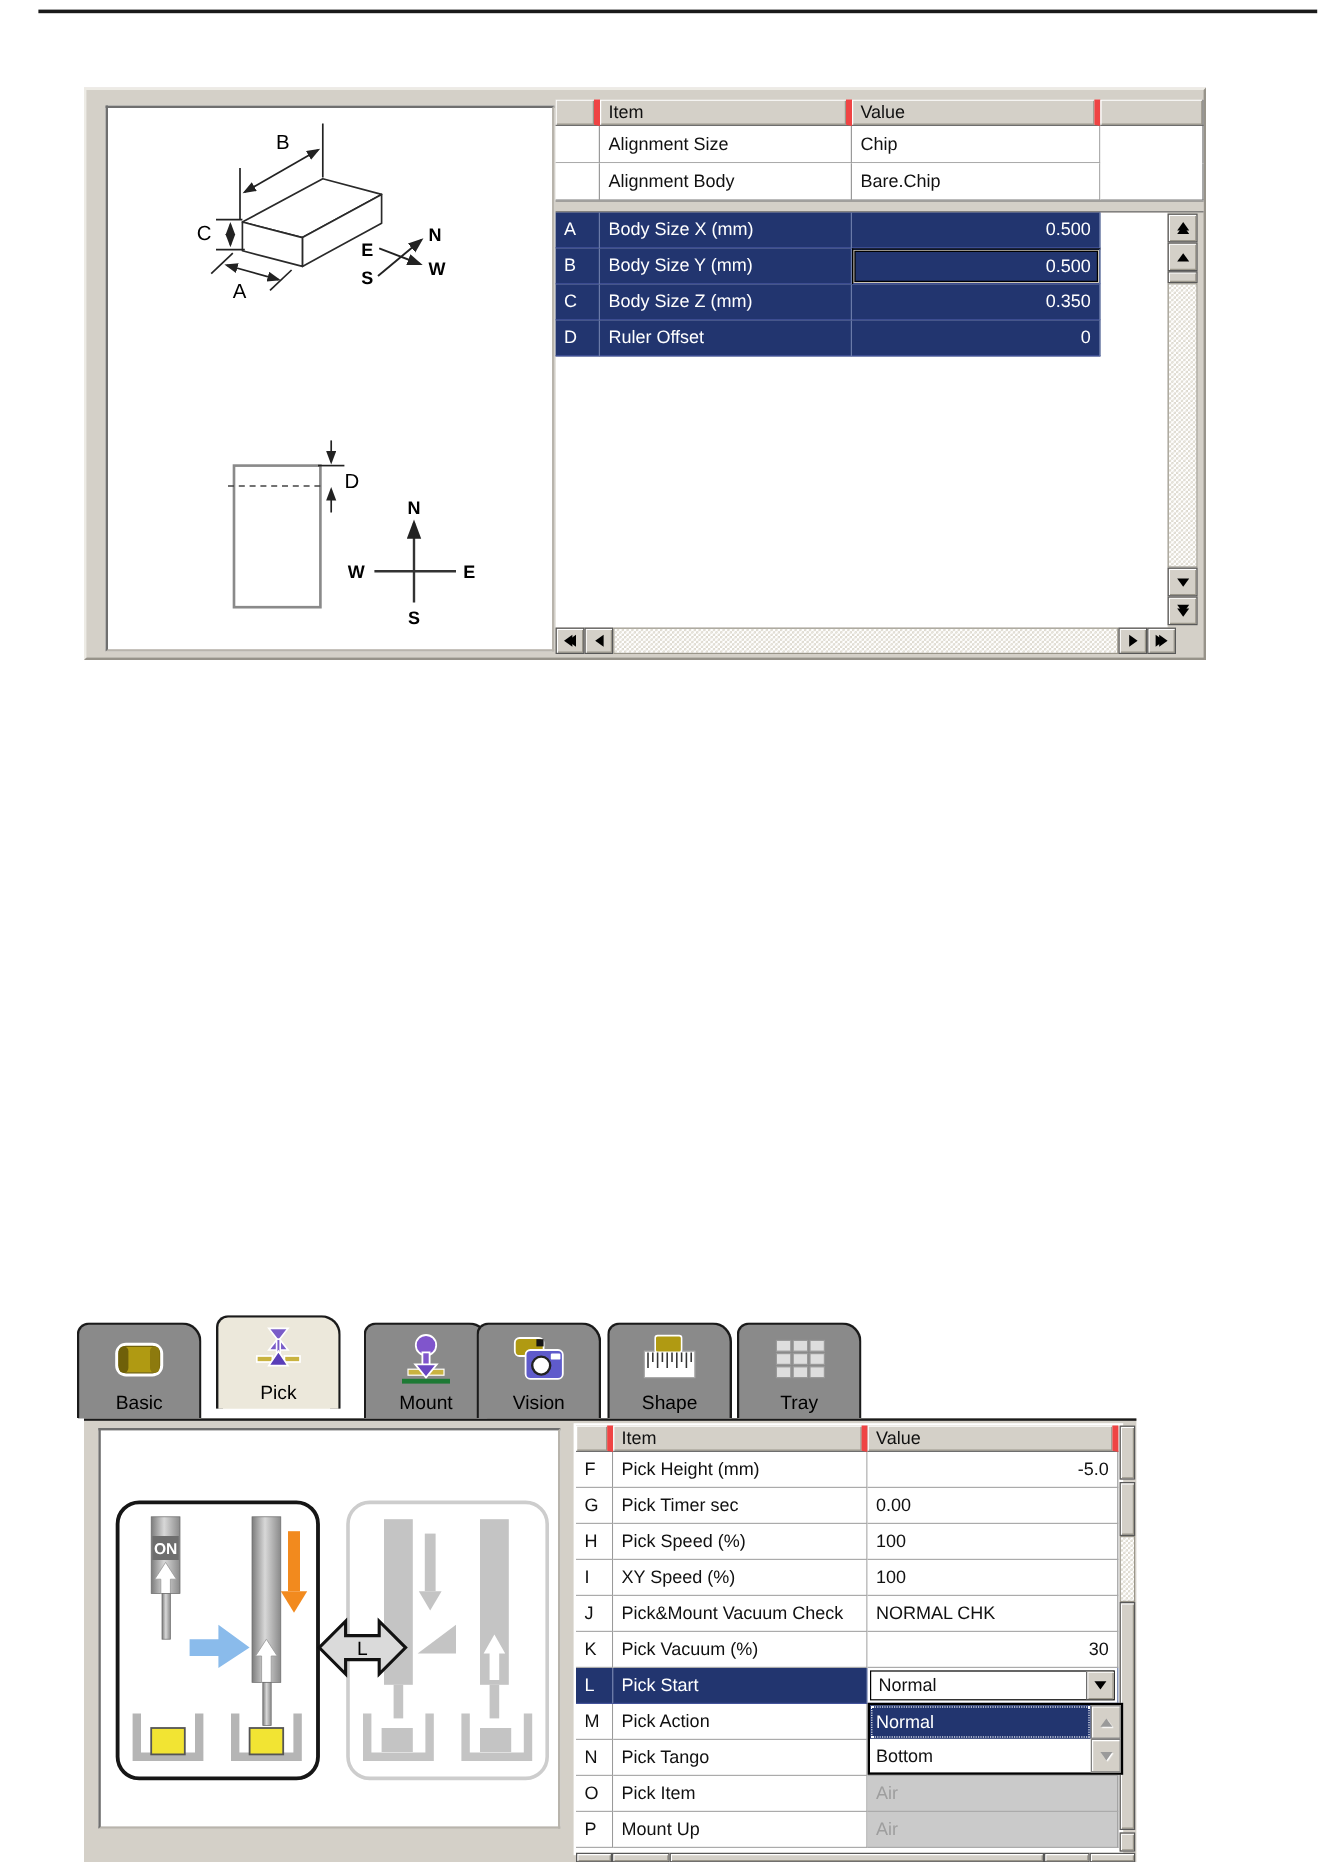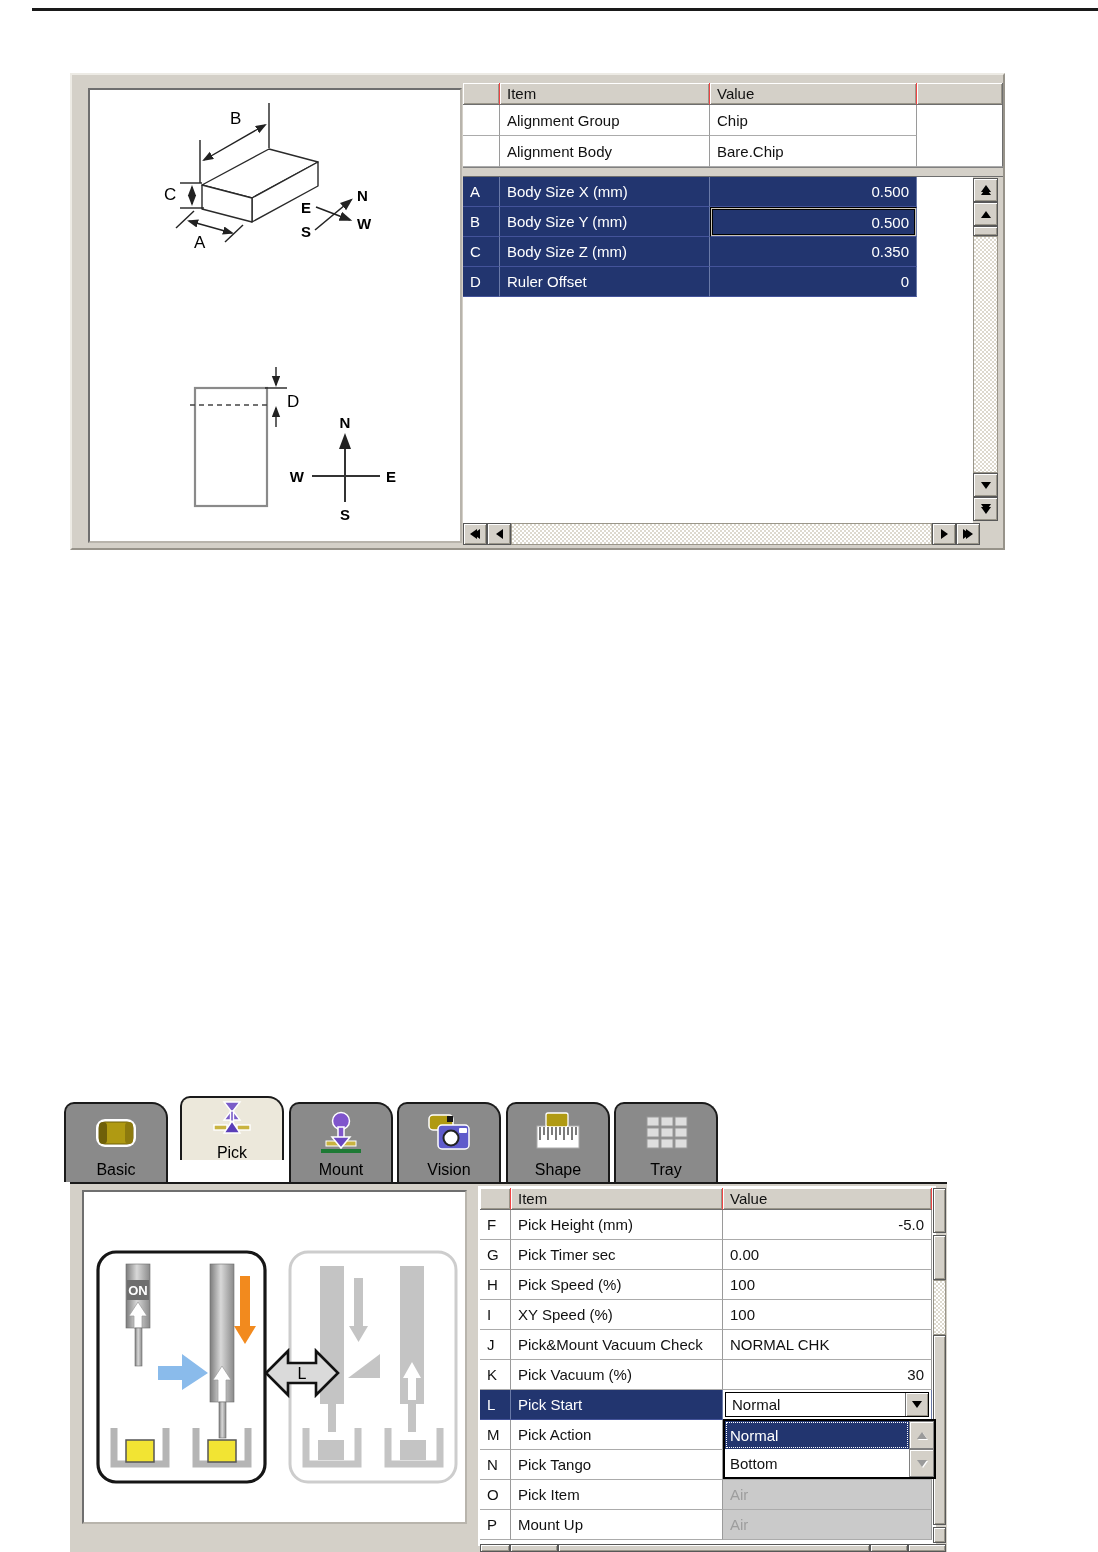--- a/index.html
+++ b/index.html
@@ -8,21 +8,21 @@
   .abs{position:absolute}
   
   .panel{background:#D4D0C8;border:2px solid;border-color:#EDEBE5 #97938A #97938A #EDEBE5;box-sizing:border-box}
   .whitebox{background:#fff;border:2px solid;border-color:#6F6F6F #B8B4AC #B8B4AC #6F6F6F;box-sizing:border-box}
   
   .row{display:flex;height:30px}
   .h22{height:22px}.h31{height:31px}
   .c{box-sizing:border-box;background:#fff;border-right:1px solid #9a9a9a;border-bottom:1px solid #ababab;
      display:flex;align-items:center;padding:0 7px;font-size:15px;overflow:hidden;white-space:nowrap}
   .hc{background:#D4D0C8;box-shadow:inset 1px 1px 0 #fff,inset -1px -1px 0 #9a968a;
-      border-right:1px solid #ef4444;border-bottom:1px solid #6e6e6e}
+      border-right:5px solid #ef4444;border-bottom:1px solid #6e6e6e}
   .tt .lab{width:37px}.tt .it{width:210px}.tt .val{width:207px}.tt .fill{width:86px;border-right:1px solid #6e6e6e}
   .bt .lab{width:31px}.bt .it{width:212px}.bt .val{width:209px}
   .num{justify-content:flex-end}
   .selr .c{background:#22356F;color:#fff;border-right-color:#6a7aa8;border-bottom-color:#44539a}
   .dis{background:#CACACA;color:#9E9E9E}
   .focus{border:1px solid #000;box-shadow:inset 0 0 0 1px #c9c4b6,inset 0 0 0 2px #000}
   
   .sb{background:#D4D0C8;border:1px solid #585858;box-shadow:inset 1px 1px 0 #fff,inset -1px -1px 0 #9a968a;
       display:flex;align-items:center;justify-content:center;box-sizing:border-box}
   .trk{background:#fff;background-image:
@@ -38,21 +38,21 @@
   .stack{display:flex;flex-direction:column;align-items:center}
   .stack>*{margin:-2px 0}
   .side{display:flex;align-items:center}
   .side>*{margin:0 -2px}
   
   .tab{position:absolute;width:104px;height:80px;top:1102px;background:#8A8A8A;
        border:2px solid #1a1a1a;border-bottom:0;border-radius:10px 16px 0 0;
        display:flex;flex-direction:column;align-items:center;box-sizing:border-box;z-index:4}
   .tab .ic{flex:1;display:flex;align-items:center;justify-content:center}
   .tab .lbl{font-size:16px;color:#000;padding-bottom:3px}
-  .tab.selected{top:1096px;height:64px;background:#ECE8DB;z-index:6}
+  .tab.selected{top:1096px;height:78px;background:#ECE8DB;z-index:6}
   
   .combo-cell{padding:0!important}
   .combo{flex:1;align-self:stretch;display:flex;margin:2px;border:1px solid #000;background:#fff}
   .combo .txt{flex:1;display:flex;align-items:center;padding-left:6px;font-size:15px;color:#111}
   .combo .btn{width:22px;background:#D4D0C8;border-left:1px solid #6e6e6e;
               box-shadow:inset 1px 1px 0 #fff,inset -1px -1px 0 #9a968a;
               display:flex;align-items:center;justify-content:center}
   #dropdown{position:absolute;left:723px;top:1419px;width:213px;height:60px;border:2px solid #000;
             background:#fff;box-sizing:border-box;display:flex;z-index:7}
   .dd-list{flex:1;display:flex;flex-direction:column}
@@ -141,21 +141,21 @@
 
   <div class="abs tt" style="left:463px;top:83px">
     <div class="row h22">
       <div class="c hc lab h22"></div>
       <div class="c hc it h22">Item</div>
       <div class="c hc val h22">Value</div>
       <div class="c hc fill h22"></div>
     </div>
     <div class="row h31">
       <div class="c lab"></div>
-      <div class="c it">Alignment Group</div>
+      <div class="c it">Alignment Size</div>
       <div class="c val">Chip</div>
       <div class="c fill" style="border-bottom:0"></div>
     </div>
     <div class="row h31">
       <div class="c lab"></div>
       <div class="c it">Alignment Body</div>
       <div class="c val">Bare.Chip</div>
       <div class="c fill"></div>
     </div>
   </div>
@@ -250,21 +250,21 @@
           <rect x="28" y="27" width="13" height="5" fill="#C9B340"></rect>
           <polygon points="15,4 31,4 24,13 31,22 15,22 22,13" fill="#7A5CC8"></polygon>
           <rect x="21.5" y="13" width="3" height="14" fill="#7A5CC8"></rect>
           <polygon points="23,23 15,35 31,35" fill="#5A3EB8"></polygon>
         </g>
       </svg>
     </span>
     <span class="lbl">Pick</span>
   </div>
 
-  <div class="tab" style="left:289px">
+  <div class="tab" style="left:303px">
     <span class="ic">
       <svg width="46" height="46" viewBox="0 0 46 46">
         <rect x="8" y="31" width="13" height="5" fill="#C9B340" stroke="#fff"></rect>
         <rect x="25" y="31" width="13" height="5" fill="#C9B340" stroke="#fff"></rect>
         <g stroke="#fff" stroke-width="1.5">
           <circle cx="23" cy="11" r="8.5" fill="#8055CC"></circle>
           <rect x="20" y="17" width="6" height="11" fill="#8055CC"></rect>
           <polygon points="14,27 32,27 23,38" fill="#6A46C2"></polygon>
         </g>
         <rect x="3" y="39" width="40" height="4" fill="#1E7A35"></rect>

